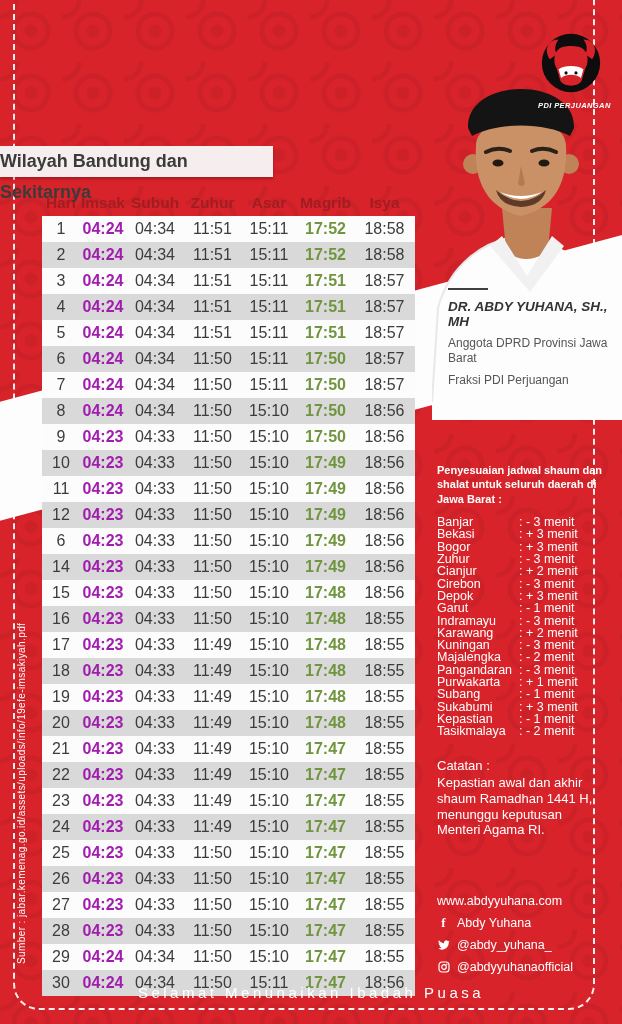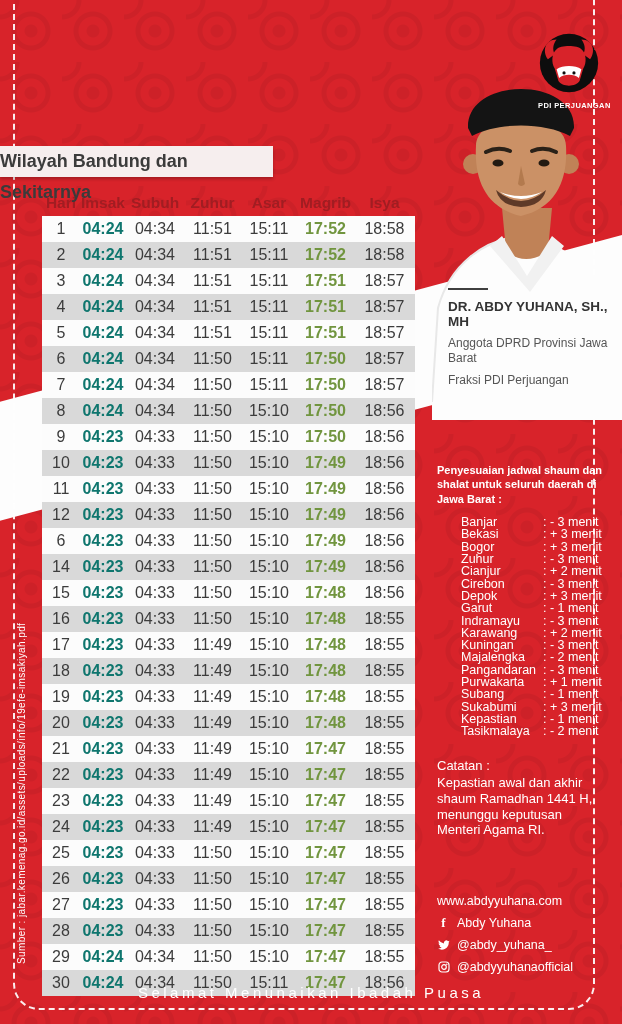--- a/index.html
+++ b/index.html
@@ -45,37 +45,37 @@
     height:26px; align-items:center;
   }
   .t-head span{ text-align:center; color:#a11d22; font-weight:bold; font-size:15.5px;}
   .t-rows{width:373px;}
   .t-row{
     display:grid; grid-template-columns:38px 46px 58px 57px 56px 57px 61px;
     height:26px; align-items:center; background:#fcfcfc;
   }
   .t-row.alt{background:#d9d9d9;}
   .t-row .cell{text-align:center; font-size:16px; color:#3c3c3c;}
-  .t-row .c1{color:#0f766e; font-weight:bold;}
+  .t-row .c1{color:#a21caf; font-weight:bold;}
   .t-row .c5{color:#71953f; font-weight:bold;}
   
-  .pdi-logo{position:absolute; left:538px; top:32px; width:66px; z-index:7; text-align:left;}
+  .pdi-logo{position:absolute; left:538px; top:32px; width:66px; z-index:7; text-align:center;font-style:italic;}
   .pdi-label{color:#fff; font-size:7.5px; font-weight:bold; letter-spacing:0.4px; margin-top:3px; white-space:nowrap;}
   
   .photo{position:absolute; left:432px; top:40px; width:190px; height:380px; z-index:4;}
   
   .profile{position:absolute; left:448px; top:288px; width:170px; z-index:6;}
   .profile-rule{width:40px; height:2px; background:#3f3f3f; margin-bottom:9px;}
-  .profile-name{font-size:13.5px; font-weight:bold; color:#333; margin-bottom:3px;}
+  .profile-name{font-size:13.5px; font-weight:bold; color:#333; margin-bottom:3px;font-style:italic;}
   .profile-role{font-size:12px; color:#555; line-height:1.25;margin-top:7px;}
   
   .adj-heading{position:absolute; left:437px; top:463px; width:172px; z-index:6;
     color:#fff; font-size:11px; font-weight:bold; line-height:1.3;}
   .adj-list{position:absolute; left:437px; top:516px; width:165px; z-index:6;}
-  .adj-item{display:flex; height:12.3px; align-items:center;margin-left:24px;}
+  .adj-item{display:flex; height:12.3px; align-items:center;}
   .adj-city{width:82px; color:#fff; font-size:12.5px;}
   .adj-off{color:#fff; font-size:12.5px; white-space:pre;}
   .note{position:absolute; left:437px; top:758px; width:170px; z-index:6;
     color:#fff; font-size:13px; line-height:1.22;}
   .note-label{margin-bottom:1px;}
   
   .social{position:absolute; left:437px; top:893px; width:175px; z-index:6; color:#fff;}
   .social-row{display:flex; align-items:center; height:15px; margin-bottom:7px; font-size:12.5px;}
   .social-icon{width:13px; margin-right:7px; display:flex; justify-content:center; align-items:center;}
   .fb-glyph{font-weight:bold; font-size:13px; font-family:"Liberation Serif", serif;}

